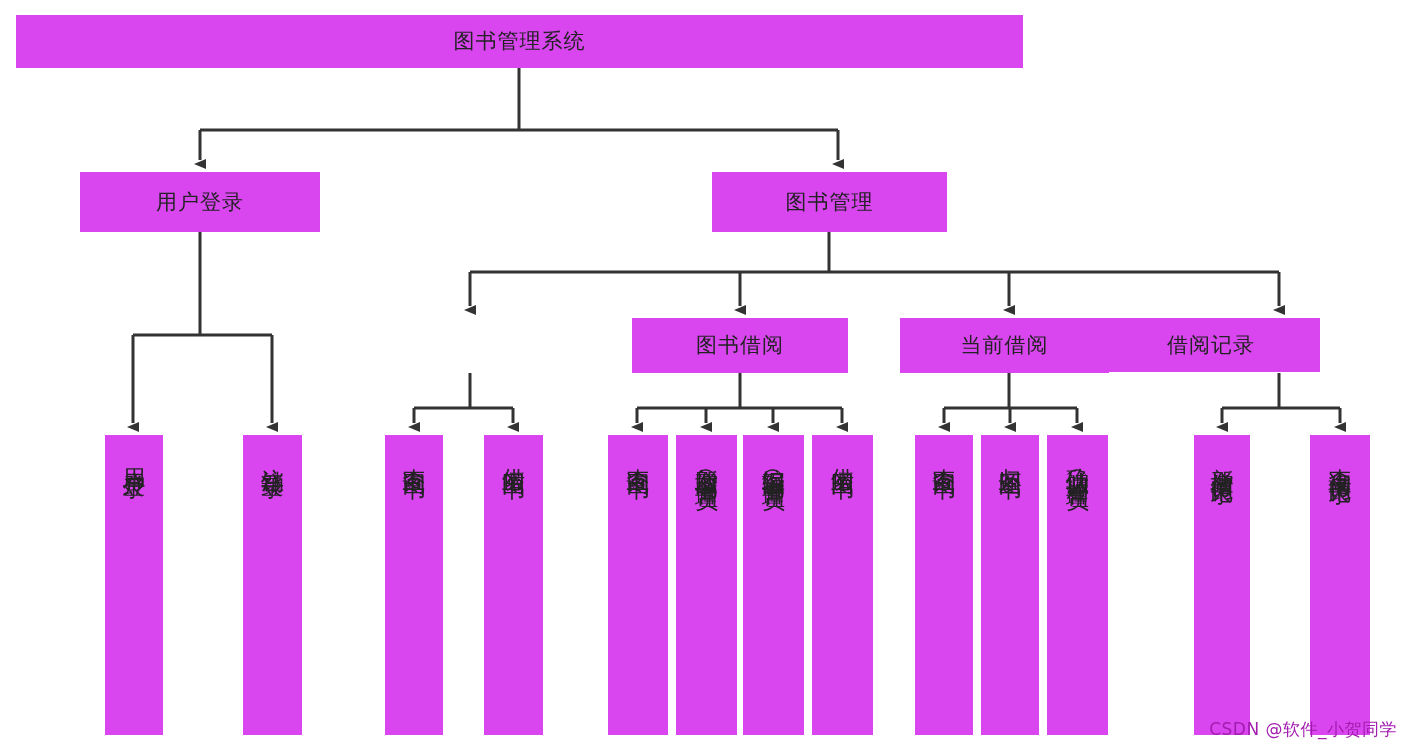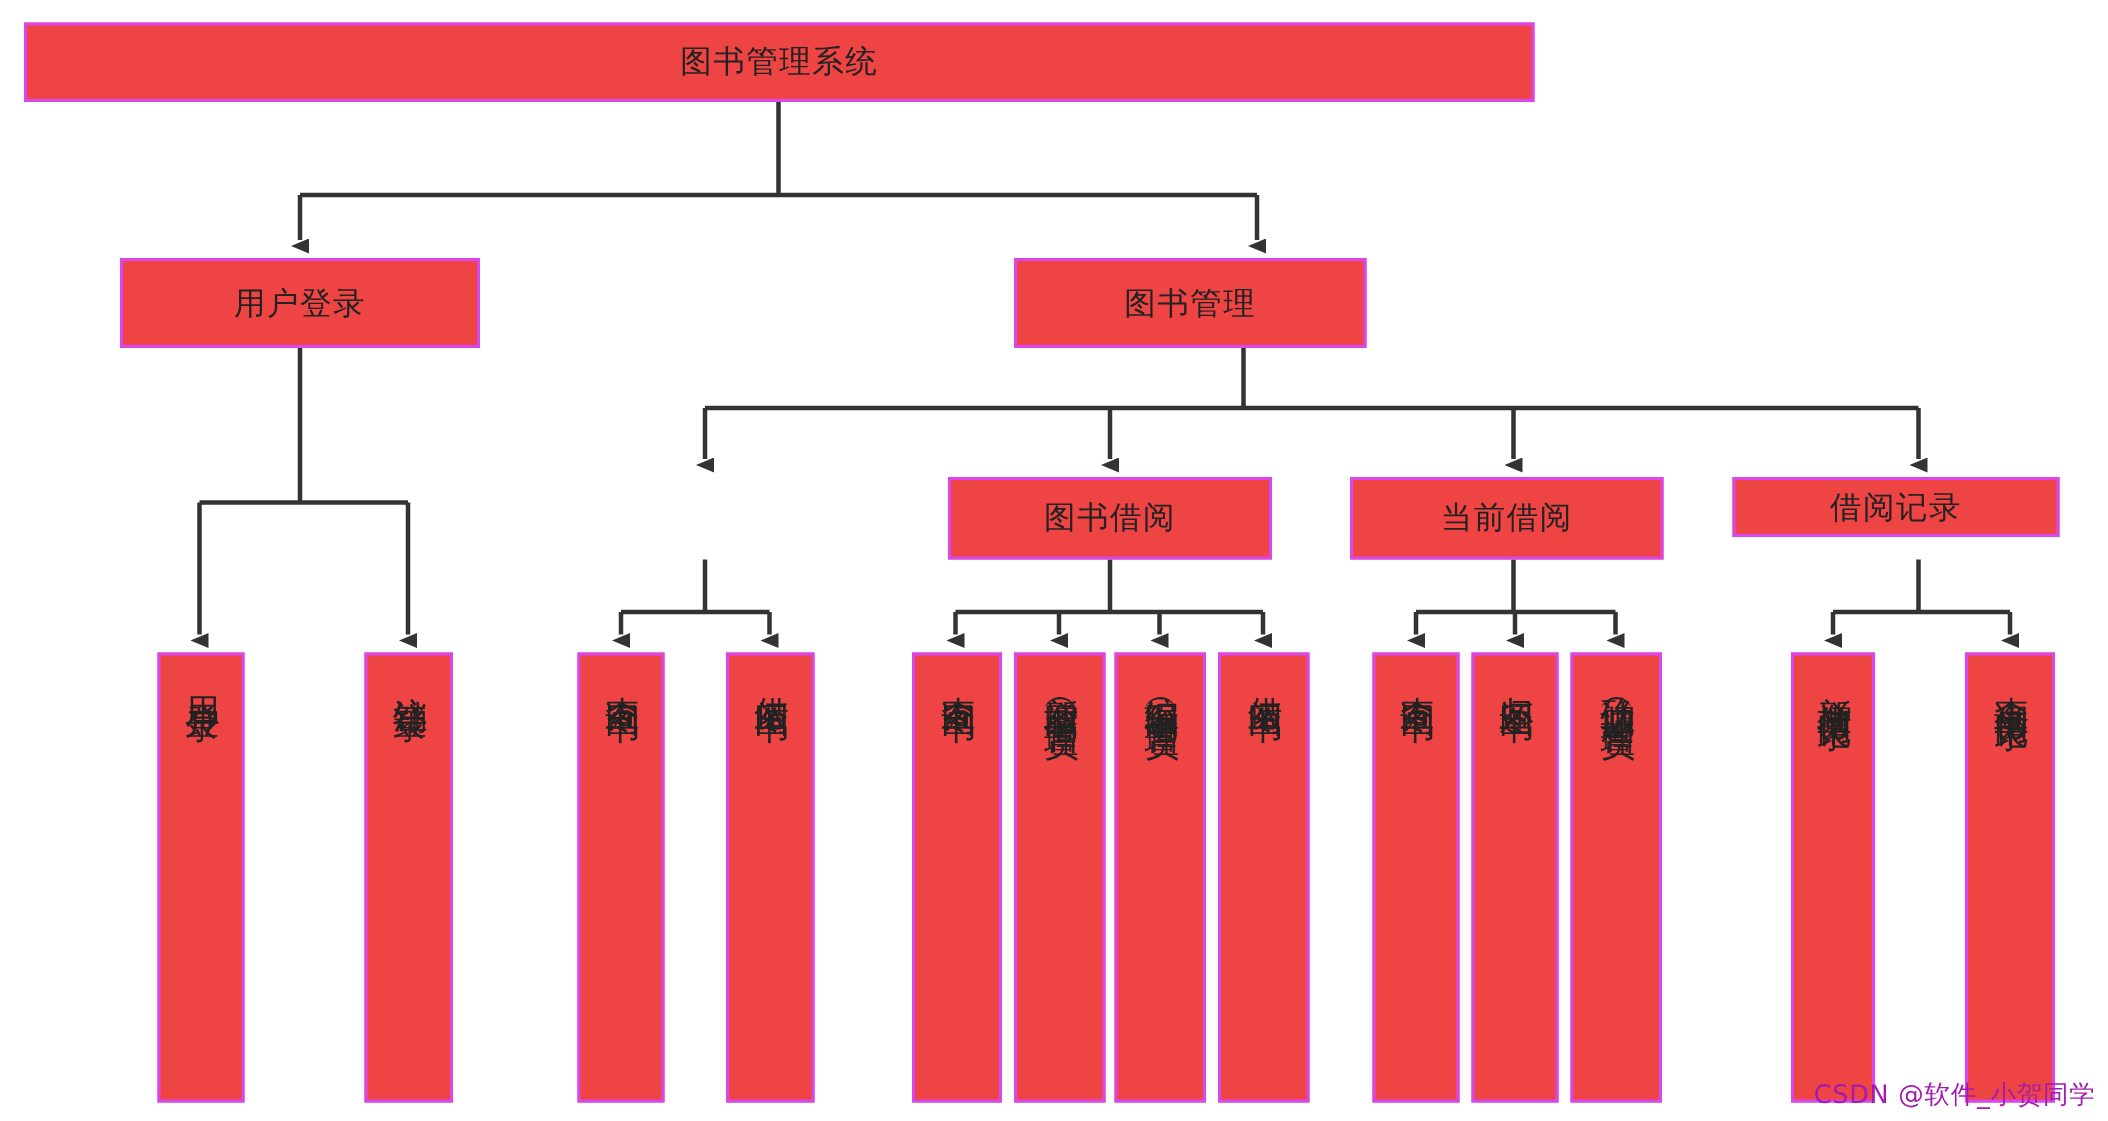--- a/index.html
+++ b/index.html
@@ -20,22 +20,22 @@
   svg#edges {
     position: absolute;
     left: 0;
     top: 0;
     width: 1405px;
     height: 747px;
   }
   .node {
     position: absolute;
     box-sizing: border-box;
-    border: 2px solid #d946ef;
-    background: #ef4444;
+    border: 6px solid #d946ef;
+    background: #d946ef;
     display: flex;
     align-items: center;
     justify-content: center;
     color: #222222;
   }
   .node-label {
     display: block;
     text-align: center;
     line-height: 1.18;
     color: #222222;
@@ -122,31 +122,31 @@
     </g>
   </svg>
 
   <div class="node horiz" style="left: 16px; top: 15px; width: 1007px; height: 53px;">
     <span class="node-label">图书管理系统</span>
   </div>
 
   <div class="node horiz" style="left: 80px; top: 172px; width: 240px; height: 60px;">
     <span class="node-label">用户登录</span>
   </div>
-  <div class="node horiz" style="left: 676px; top: 172px; width: 235px; height: 60px;">
+  <div class="node horiz" style="left: 712px; top: 172px; width: 235px; height: 60px;">
     <span class="node-label">图书管理</span>
   </div>
 
   <div class="node horiz" style="left: 632px; top: 318px; width: 216px; height: 55px;">
     <span class="node-label">图书借阅</span>
   </div>
   <div class="node horiz" style="left: 900px; top: 318px; width: 209px; height: 55px;">
     <span class="node-label">当前借阅</span>
   </div>
-  <div class="node horiz" style="left: 1155px; top: 318px; width: 218px; height: 40px;">
+  <div class="node horiz" style="left: 1102px; top: 318px; width: 218px; height: 54px;">
     <span class="node-label">借阅记录</span>
   </div>
 
   <div class="node vert" style="left: 105px; top: 435px; width: 58px; height: 300px;">
     <span class="node-label">用户登录</span>
   </div>
   <div class="node vert" style="left: 243px; top: 435px; width: 59px; height: 300px;">
     <span class="node-label">注销登录</span>
   </div>
   <div class="node vert" style="left: 385px; top: 435px; width: 58px; height: 300px;">

